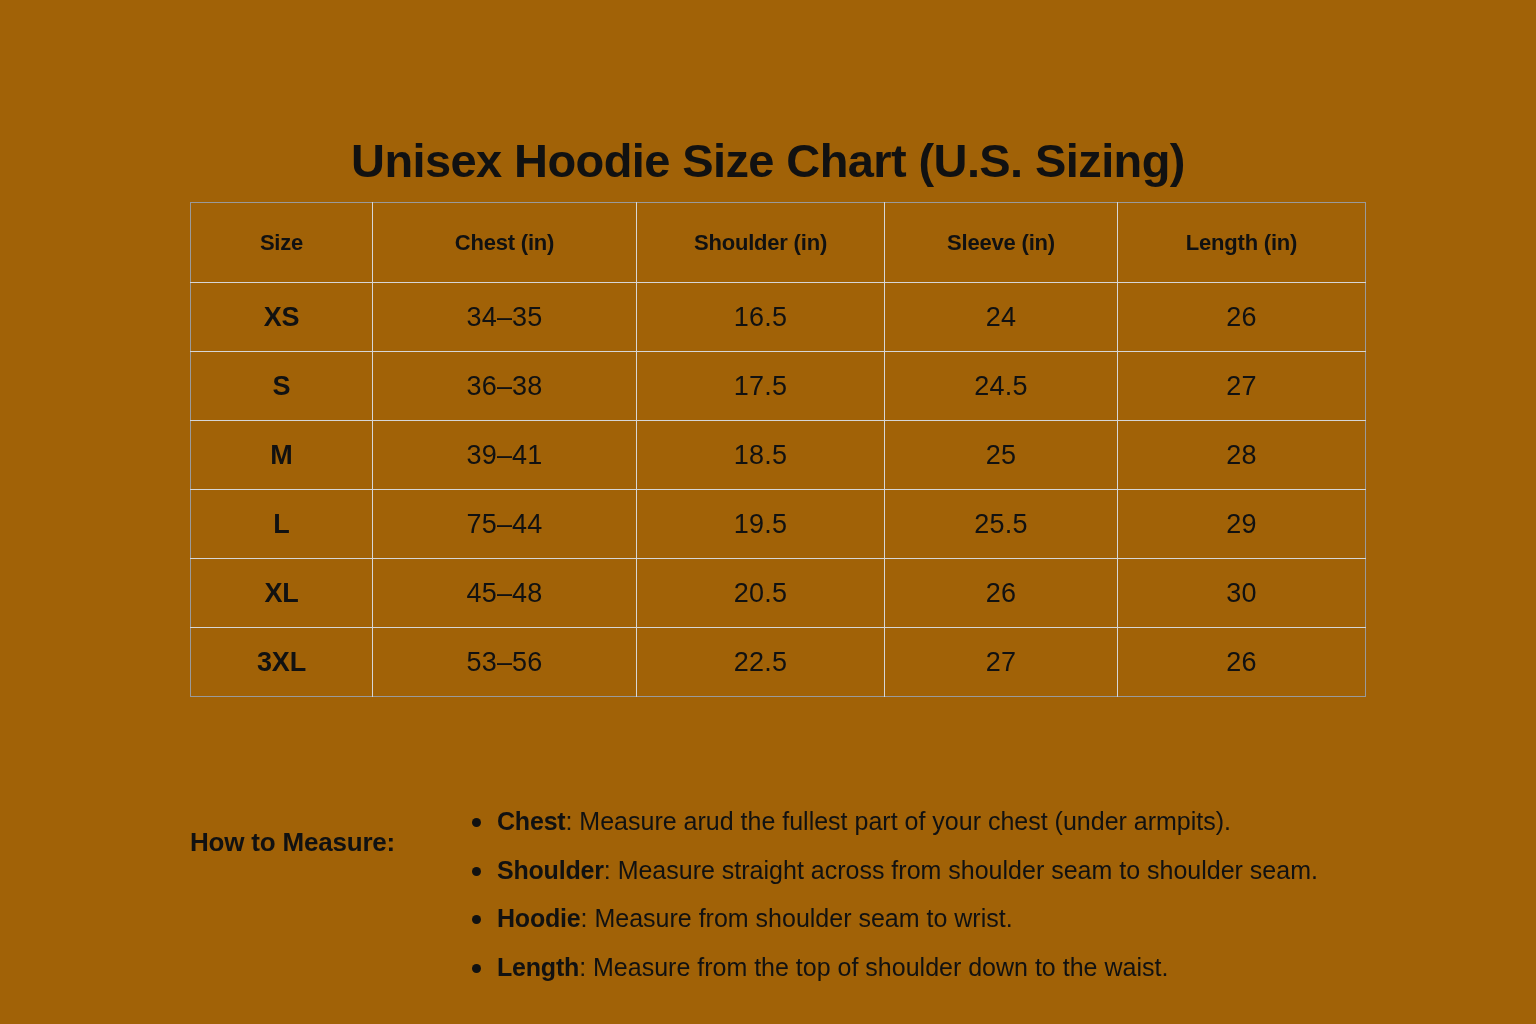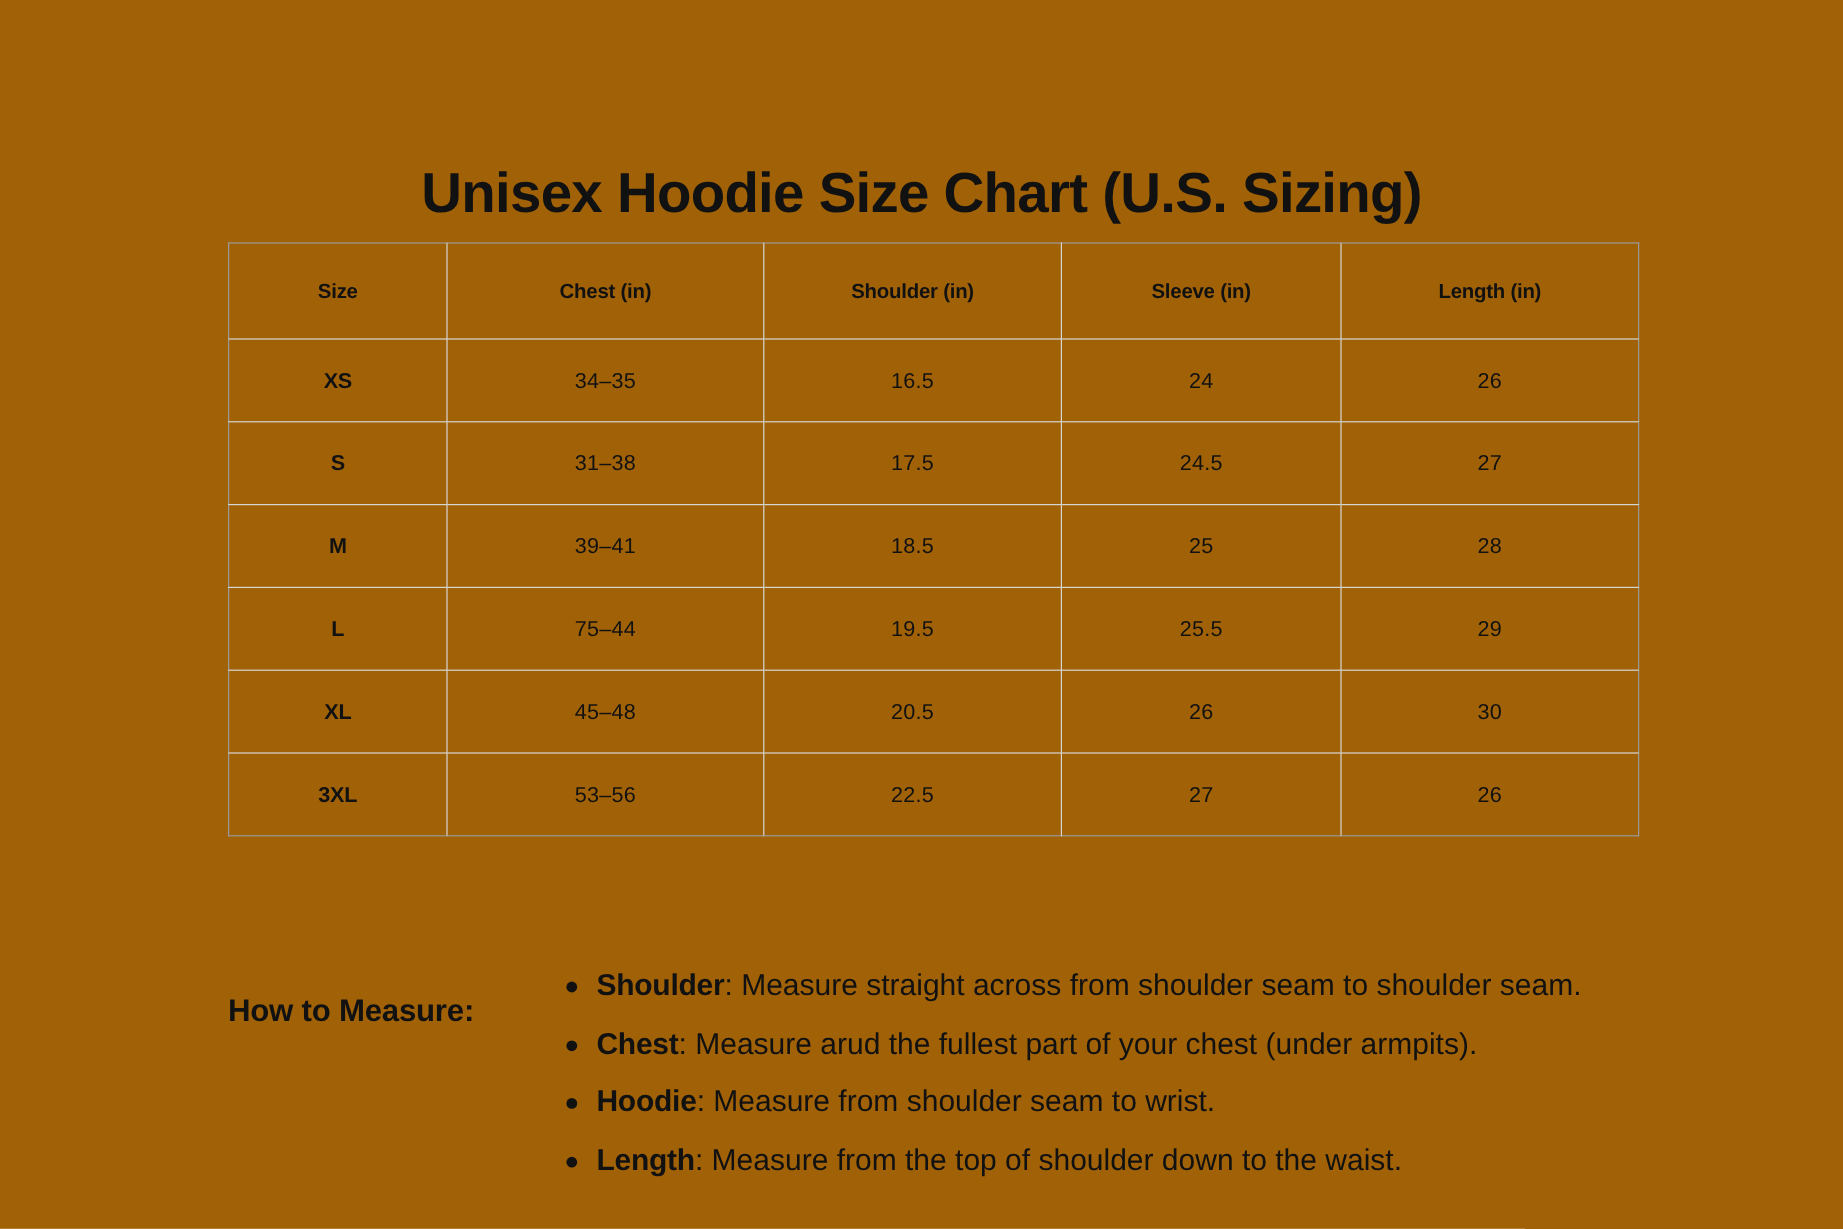--- a/index.html
+++ b/index.html
@@ -66,28 +66,28 @@
   table.size-table th:last-child,
   table.size-table td:last-child {
     border-right: none;
   }
   table.size-table tr:last-child td {
     border-bottom: none;
   }
 
   table.size-table thead th {
     height: 79px;
-    font-size: 17px;
+    font-size: 22px;
     font-weight: 700;
     letter-spacing: -0.2px;
     color: #111111;
   }
   table.size-table tbody td {
     height: 68px;
-    font-size: 18px;
+    font-size: 27px;
     font-weight: 400;
     color: #111111;
     letter-spacing: 0.2px;
   }
   table.size-table tbody td.size-cell {
     font-weight: 700;
     letter-spacing: -0.2px;
   }
 
   
@@ -169,21 +169,21 @@
       <tbody>
         <tr>
           <td class="size-cell">XS</td>
           <td>34–35</td>
           <td>16.5</td>
           <td>24</td>
           <td>26</td>
         </tr>
         <tr>
           <td class="size-cell">S</td>
-          <td>31–38</td>
+          <td>36–38</td>
           <td>17.5</td>
           <td>24.5</td>
           <td>27</td>
         </tr>
         <tr>
           <td class="size-cell">M</td>
           <td>39–41</td>
           <td>18.5</td>
           <td>25</td>
           <td>28</td>
@@ -211,25 +211,25 @@
         </tr>
       </tbody>
     </table>
   </div>
 
   <div class="measure-section">
     <div class="measure-heading">How to Measure:</div>
     <ul class="measure-list">
       <li>
         <span class="bullet"></span>
+        <span class="term">Chest</span><span>: Measure arud the fullest part of your chest (under armpits).</span>
+      </li>
+      <li>
+        <span class="bullet"></span>
         <span class="term">Shoulder</span><span>: Measure straight across from shoulder seam to shoulder seam.</span>
-      </li>
-      <li>
-        <span class="bullet"></span>
-        <span class="term">Chest</span><span>: Measure arud the fullest part of your chest (under armpits).</span>
       </li>
       <li>
         <span class="bullet"></span>
         <span class="term">Hoodie</span><span>: Measure from shoulder seam to wrist.</span>
       </li>
       <li>
         <span class="bullet"></span>
         <span class="term">Length</span><span>: Measure from the top of shoulder down to the waist.</span>
       </li>
     </ul>

